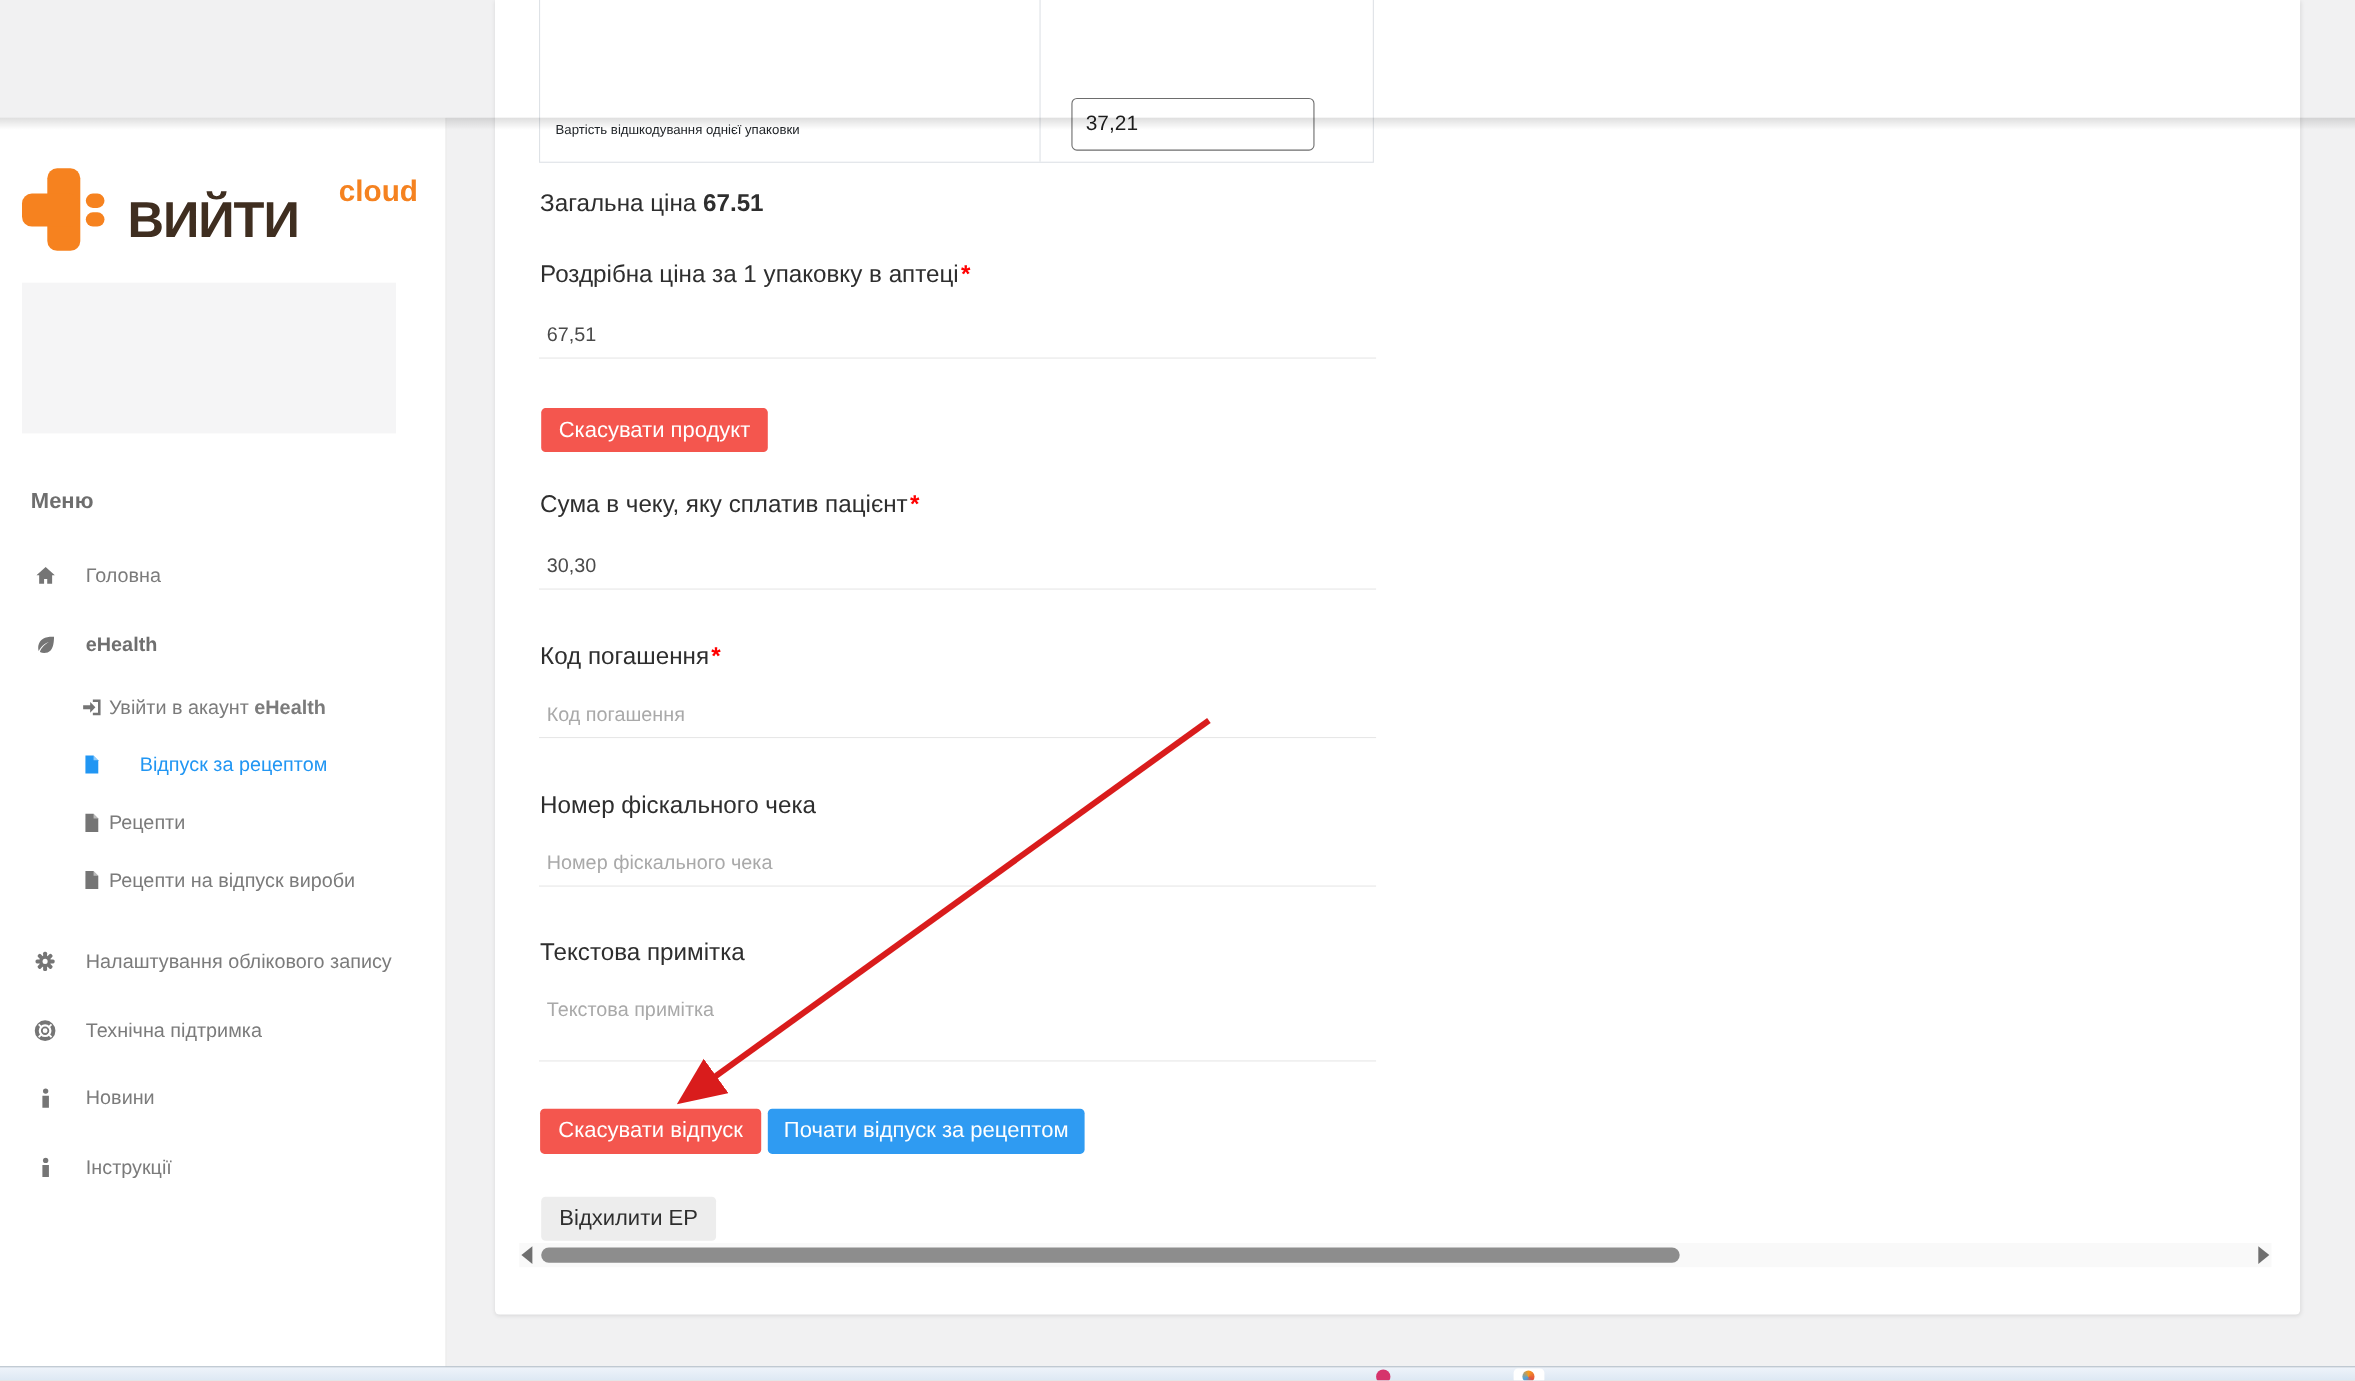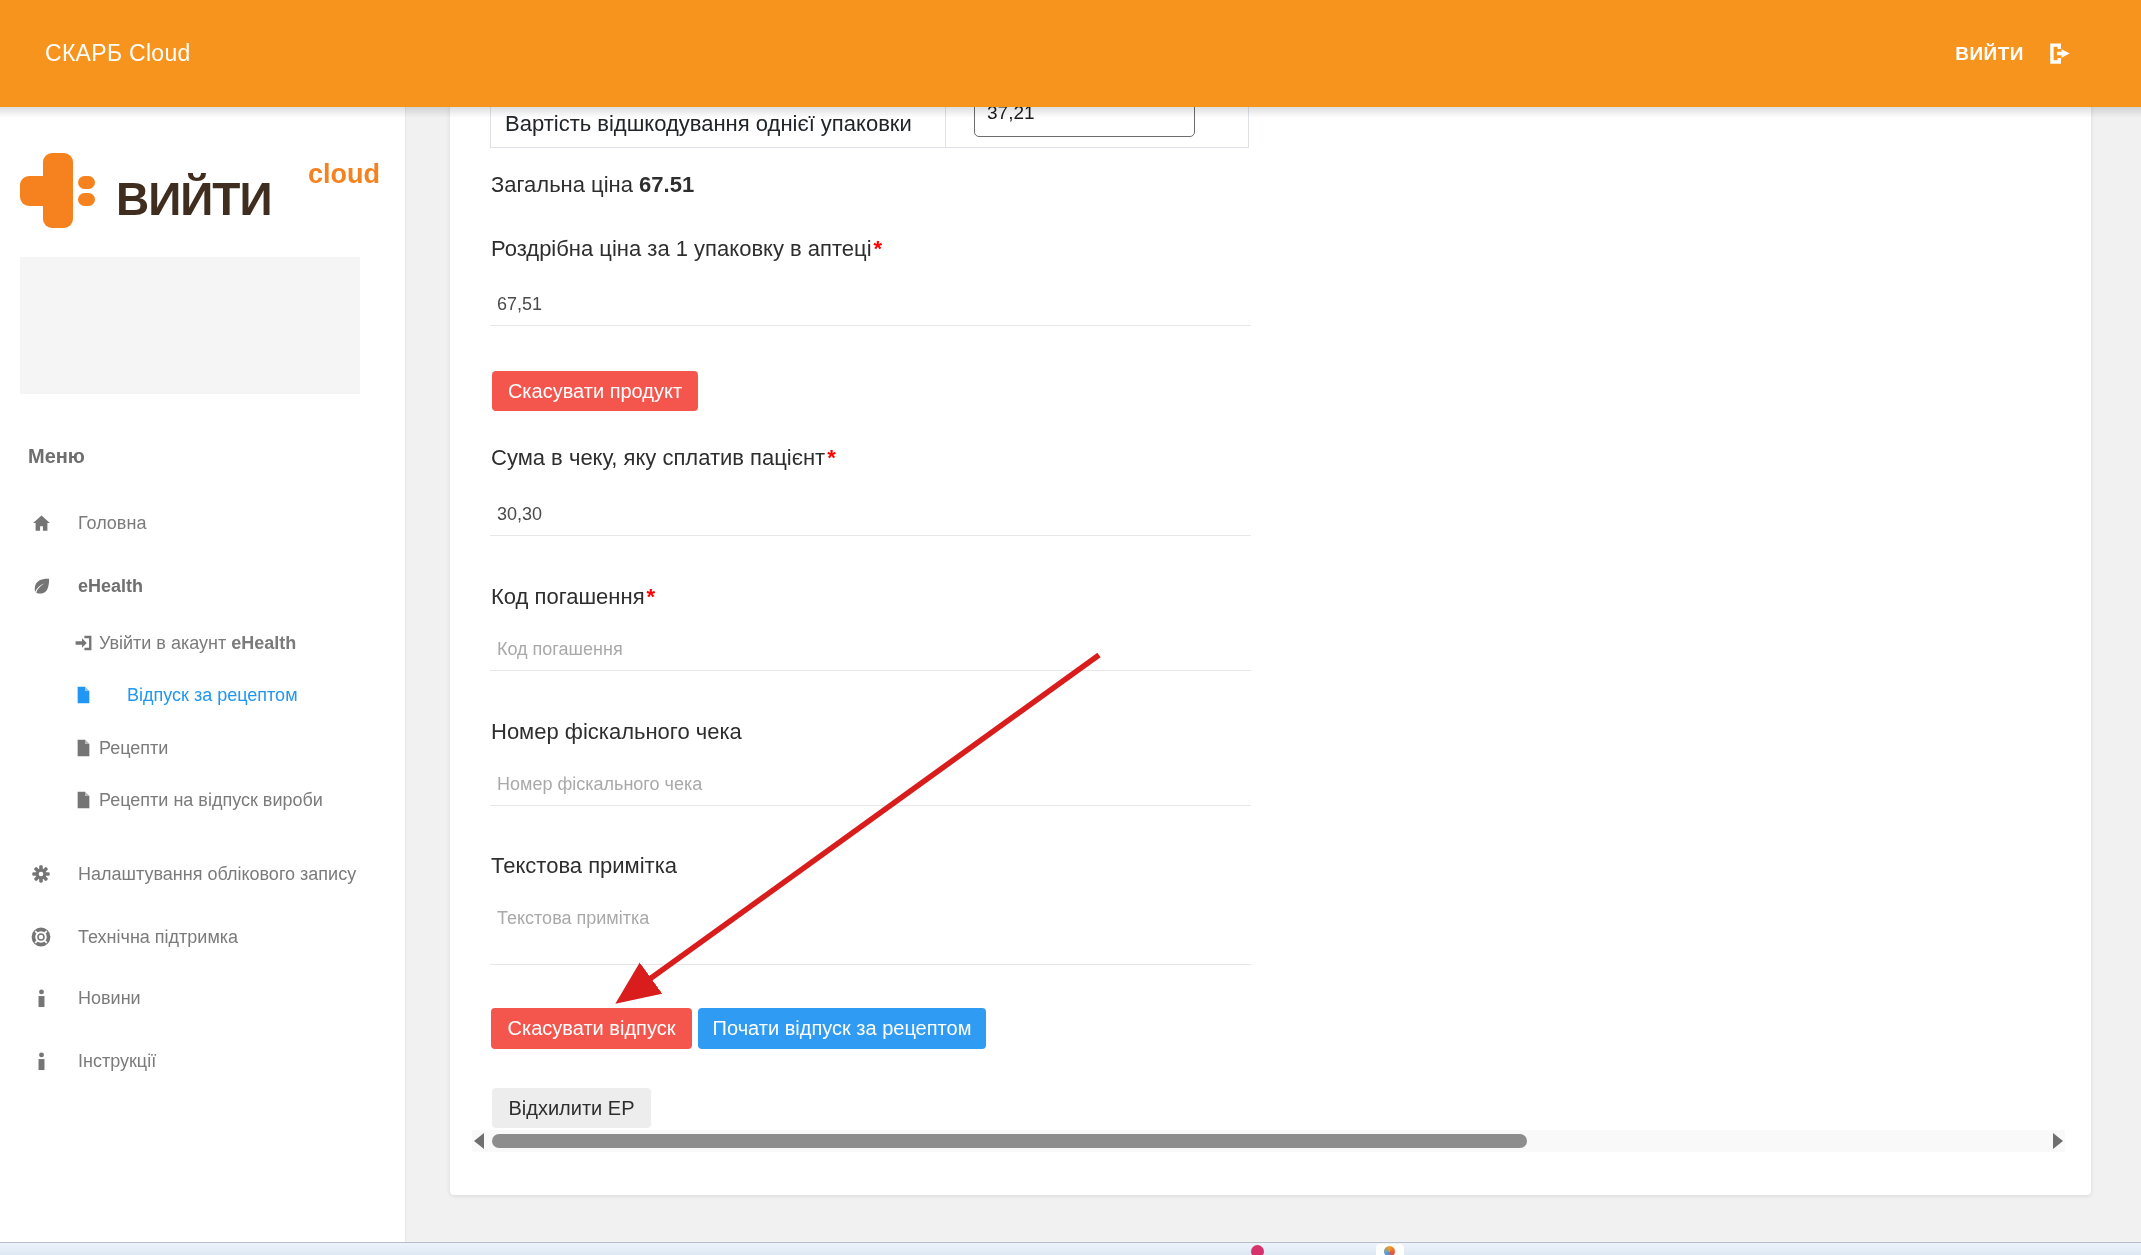--- a/index.html
+++ b/index.html
@@ -38,21 +38,21 @@
   .nav-item.active{color:#2196f3;gap:33px;}
   .nav-ic{display:inline-flex;align-items:center;justify-content:center;width:22px;color:#757575;}
   .nav-item.active .nav-ic{color:#2196f3;}
 
   
   .card{position:absolute;left:450px;top:0;width:1641px;height:1195px;background:#fff;z-index:10;
         border-radius:0 0 4px 4px;box-shadow:0 1px 4px rgba(0,0,0,.10);overflow:hidden;}
   .tbl-frag{position:absolute;left:40px;top:-40px;width:759px;height:188px;
             border:1px solid #dee2e6;box-sizing:border-box;}
   .tbl-div{position:absolute;left:454px;top:0;bottom:0;border-left:1px solid #dee2e6;}
-  .tbl-label{position:absolute;left:14px;top:150px;font-size:22px;color:#212529;}
+  .tbl-label{position:absolute;left:14px;top:150px;font-size:12px;color:#212529;}
   .mini-input{position:absolute;left:524px;top:89px;width:221px;height:48px;border:1px solid #6d6d6d;
               border-radius:5px;box-sizing:border-box;font-size:19px;color:#1c1c1c;padding:0 12px;
               font-family:"Liberation Sans",sans-serif;background:#fff;}
   .sec-label{position:absolute;left:41px;font-size:22px;color:#2e2e2e;white-space:nowrap;}
   .sec-label .req{color:#f00;font-weight:700;margin-left:2px;}
   .u-input{position:absolute;left:40px;width:761px;height:42px;border:none;outline:none;background:transparent;
            border-bottom:1px solid #e7e7e7;font-size:18px;color:#4a4a4a;padding:0 0 0 7px;box-sizing:border-box;
            font-family:"Liberation Sans",sans-serif;}
   .u-input::placeholder,.u-area::placeholder{color:#a9a9a9;opacity:1;}
   .u-area{position:absolute;left:40px;width:761px;height:67px;border:none;outline:none;background:transparent;
@@ -80,34 +80,20 @@
   .tb-pink{position:absolute;left:1251px;top:2px;width:13px;height:13px;border-radius:50%;background:#d6336c;}
   .tb-win{position:absolute;left:1376px;top:1px;width:28px;height:14px;background:#fff;border-radius:4px;}
   .tb-orange{position:absolute;left:1384px;top:3px;width:11px;height:11px;border-radius:50%;
              background:conic-gradient(#f59b1e,#e5533d,#4aa3df,#f59b1e);}
 </style>
 </head>
 <body>
 
 <div class="page">
 
-  <header class="topbar">
-    <span class="brand">СКАРБ Cloud</span>
-    <div class="logout">
-      <span class="logout-label">ВИЙТИ</span>
-      <span style="display:inline-flex;">
-        <svg width="27" height="23" viewBox="0 0 24 20">
-            <g fill="#fff">
-          <path d="M2 1h9.5v5h-3V4H5v12h3.5v-2h3v5H2z"></path>
-          <path d="M12 6.3 19.3 10 12 13.7v-2.2H8v-3h4z"></path>
-        </g>
-          </svg>
-      </span>
-    </div>
-  </header>
   <div class="hdr-shadow"></div>
 
   <aside class="sidebar">
     <div class="logo">
       <span class="logo-cross">
         <i class="lc-v"></i>
           <i class="lc-h"></i>
           <i class="lc-n1"></i>
           <i class="lc-n2"></i>
       </span>

